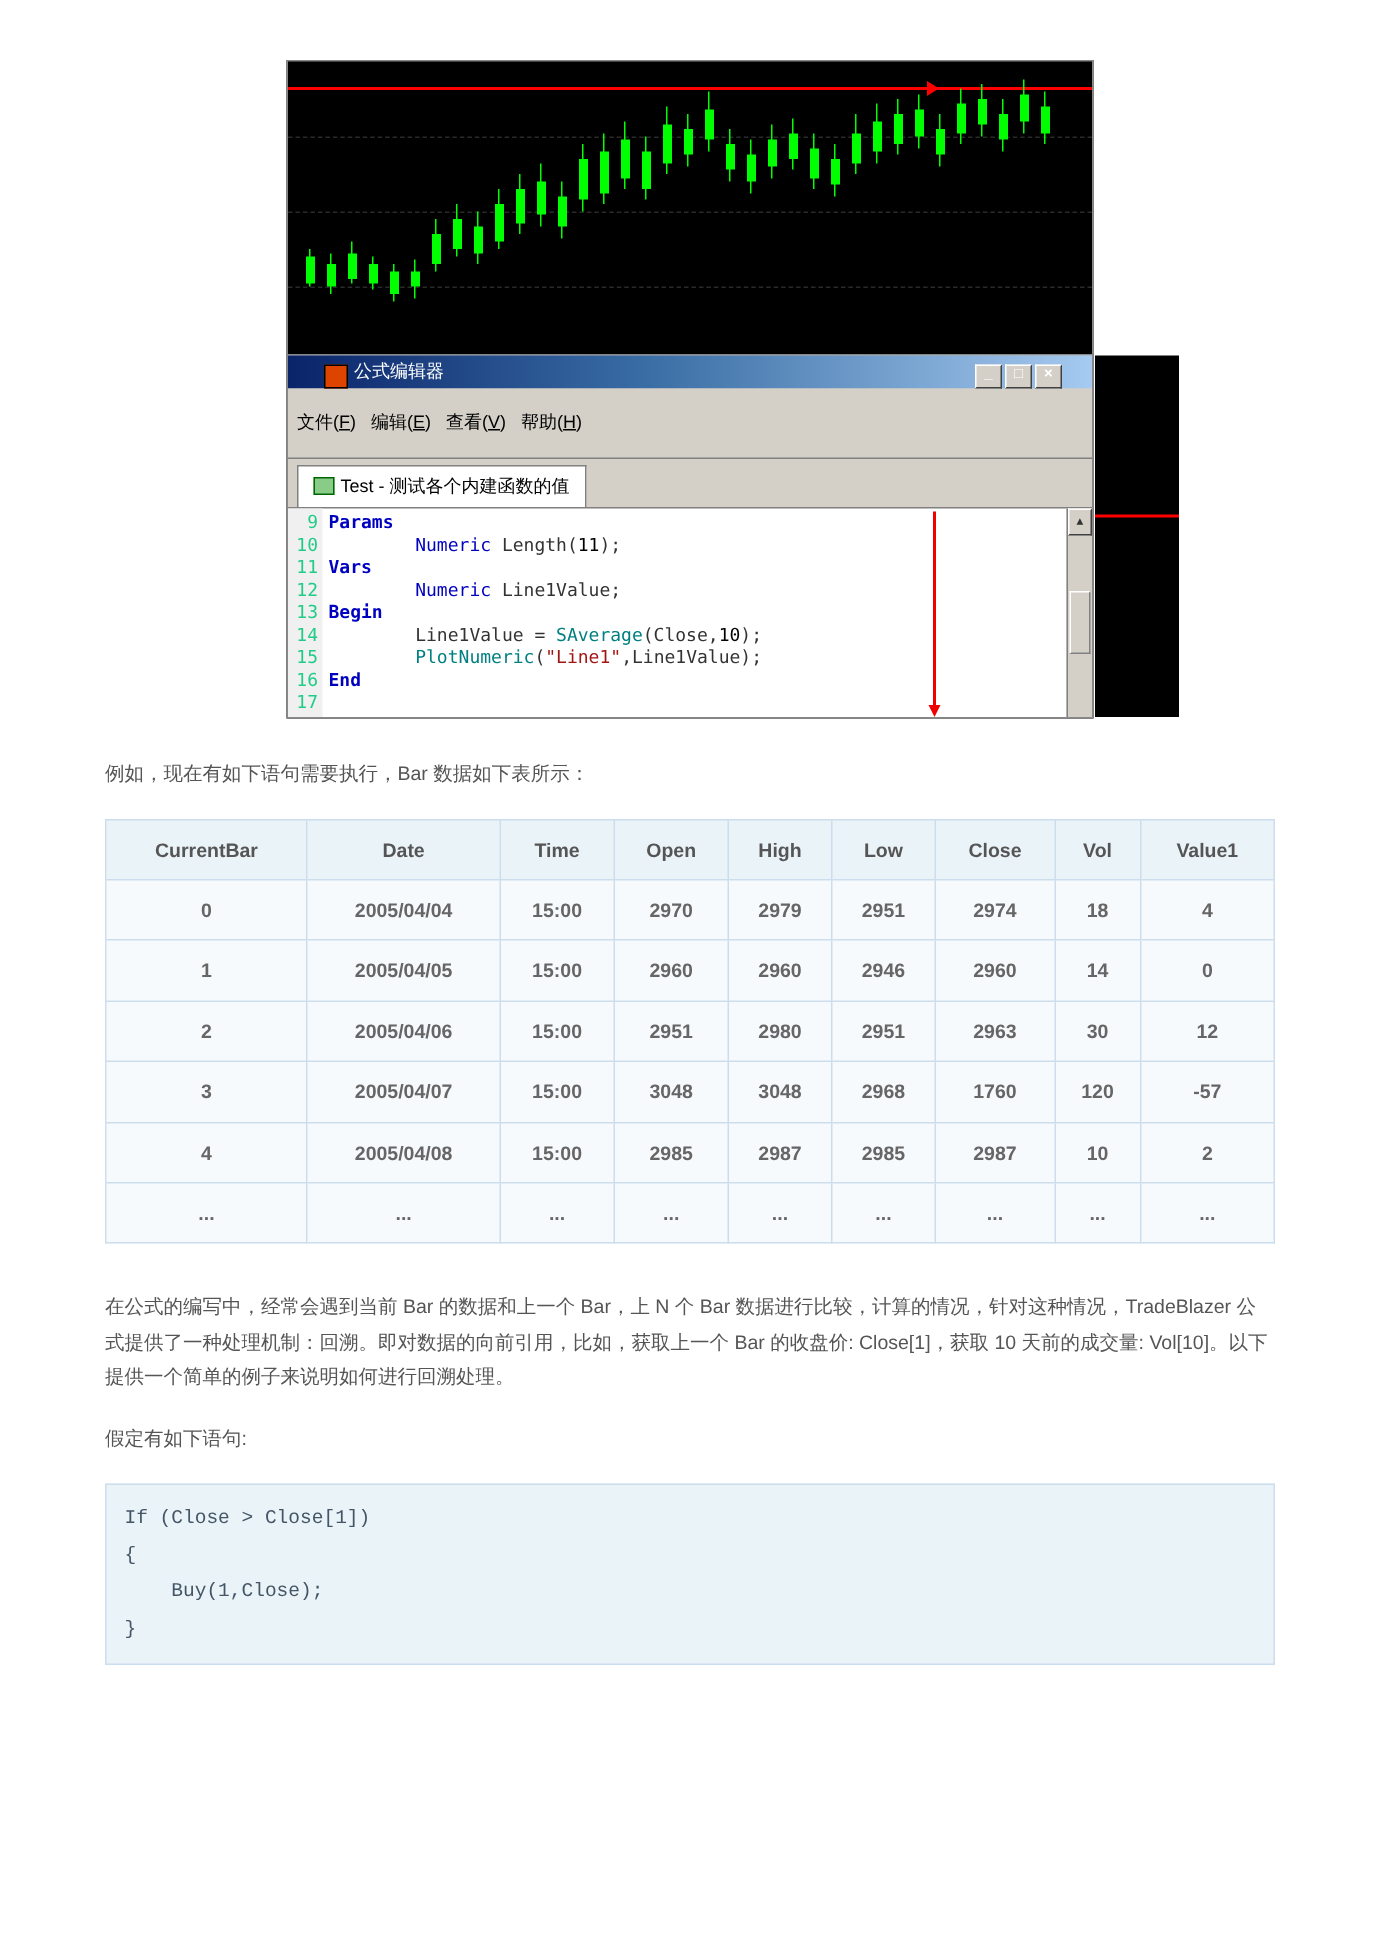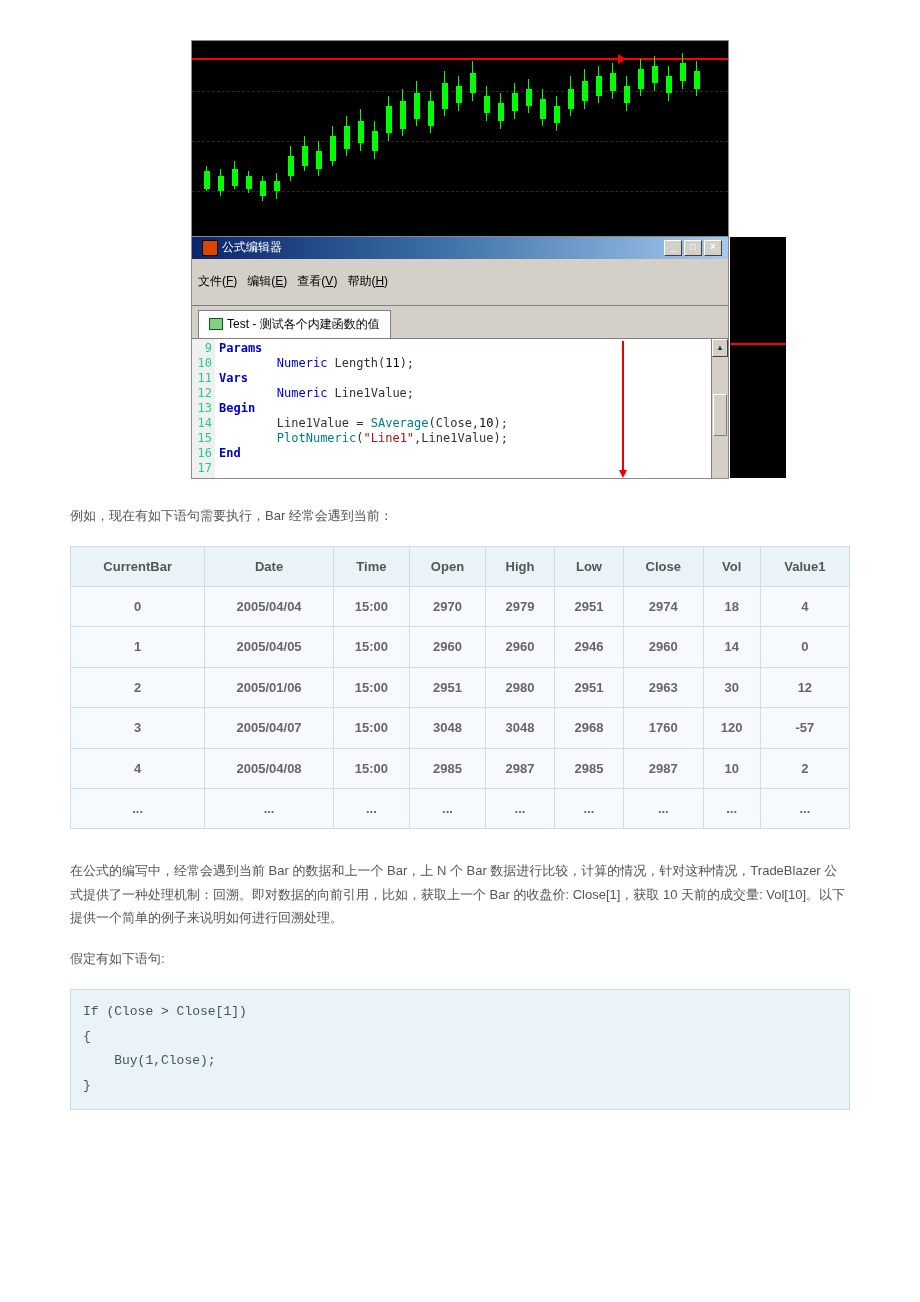--- a/index.html
+++ b/index.html
@@ -7,21 +7,21 @@
 .chart-wrap{width:536px;margin:0 auto 25px;background:#000;border:1px solid #888}
 .chart-area{height:195px;position:relative;overflow:hidden}
 .grid-line{position:absolute;left:0;right:0;border-top:1px dashed #2a2a2a}
 .red-line{position:absolute;left:0;right:0;height:2px;background:#f00}
 .red-arrow{position:absolute;width:0;height:0;border-left:8px solid #f00;border-top:5px solid transparent;border-bottom:5px solid transparent}
 .candles{position:absolute;left:12px;right:0;top:0;bottom:0}
 .candle{position:absolute;width:6px}
 .candle .wick{position:absolute;left:2px;width:1px;background:#0f0}
 .candle .body{position:absolute;left:0;width:6px;background:#0f0}
 .editor-window{background:#d4d0c8;border-top:1px solid #888}
-.titlebar{display:flex;align-items:center;background:linear-gradient(90deg,#0a246a 0%,#3a6ea5 45%,#a6caf0 100%);color:#fff;height:22px;padding:0 6px;font-size:12px}
+.titlebar{display:flex;align-items:flex-end;background:linear-gradient(90deg,#0a246a 0%,#3a6ea5 45%,#a6caf0 100%);color:#fff;height:22px;padding:0 20px;font-size:12px}
 .titlebar .ticon{width:14px;height:14px;margin:0 4px;background:#d40;border:1px solid #000}
 .winbtns{display:flex;gap:2px;margin-left:auto}
 .winbtn{width:16px;height:14px;background:#d4d0c8;border:1px solid #404040;border-top-color:#fff;border-left-color:#fff;font-size:10px;line-height:12px;text-align:center;font-family:Arial;font-weight:bold;cursor:pointer}
 .menubar{background:#d4d0c8;padding:12px 6px;font-size:12px;color:#000}
 .menubar span{margin-right:10px;cursor:pointer}
 .menubar u{text-decoration:underline}
 .tabbar{background:#d4d0c8;padding:4px 6px 0;border-top:1px solid #808080}
 .tab{display:inline-block;background:#fff;border:1px solid #808080;border-bottom:none;padding:3px 10px;font-size:12px;color:#000}
 .tab .ficon{display:inline-block;width:12px;height:10px;background:#8c8;border:1px solid #060;margin-right:4px;vertical-align:middle}
 .code-area{display:flex;background:#fff;border-top:1px solid #808080;position:relative;min-height:125px}
@@ -225,21 +225,21 @@
           <div class="upbtn">▴</div>
           <div class="thumb"></div>
         </div>
       </div>
       <div class="chart-right" style="top:0">
         <div class="rline" style="top:106px"></div>
       </div>
     </div>
   </div>
 
-  <p class="para">例如，现在有如下语句需要执行，Bar 经常会遇到当前：</p>
+  <p class="para">例如，现在有如下语句需要执行，Bar 数据如下表所示：</p>
   <table class="tbl" id="tbl">
       <tbody>
         <tr>
           <th>CurrentBar</th>
           <th>Date</th>
           <th>Time</th>
           <th>Open</th>
           <th>High</th>
           <th>Low</th>
           <th>Close</th>
@@ -263,21 +263,21 @@
           <td>15:00</td>
           <td>2960</td>
           <td>2960</td>
           <td>2946</td>
           <td>2960</td>
           <td>14</td>
           <td>0</td>
         </tr>
         <tr>
           <td>2</td>
-          <td>2005/01/06</td>
+          <td>2005/04/06</td>
           <td>15:00</td>
           <td>2951</td>
           <td>2980</td>
           <td>2951</td>
           <td>2963</td>
           <td>30</td>
           <td>12</td>
         </tr>
         <tr>
           <td>3</td>

